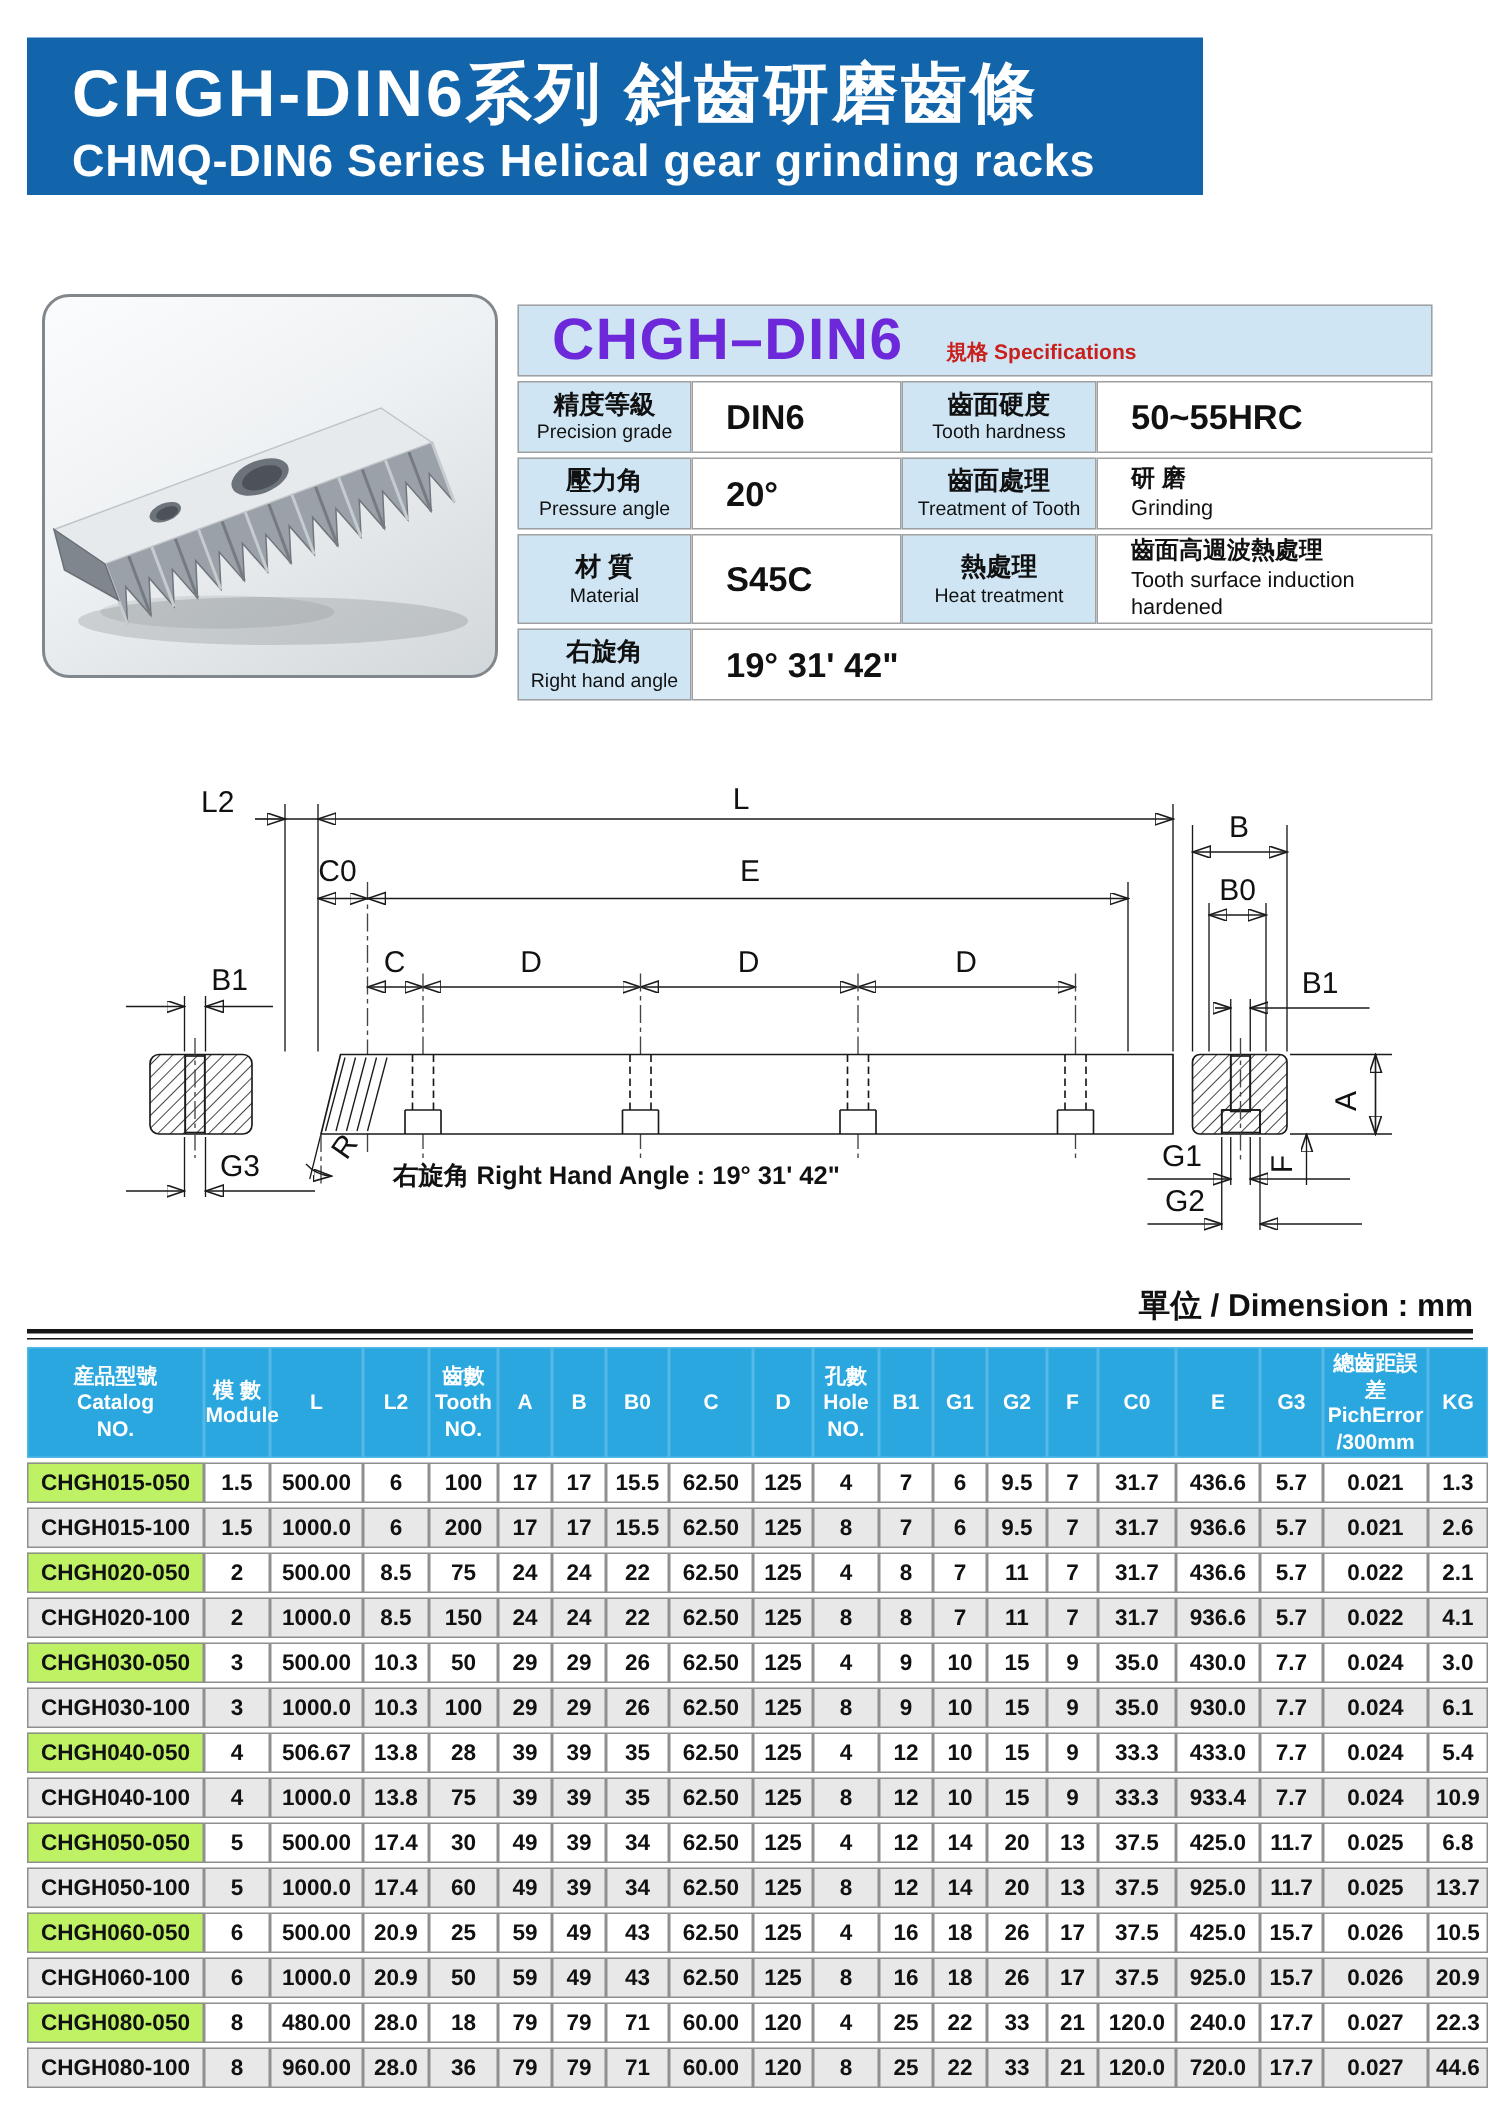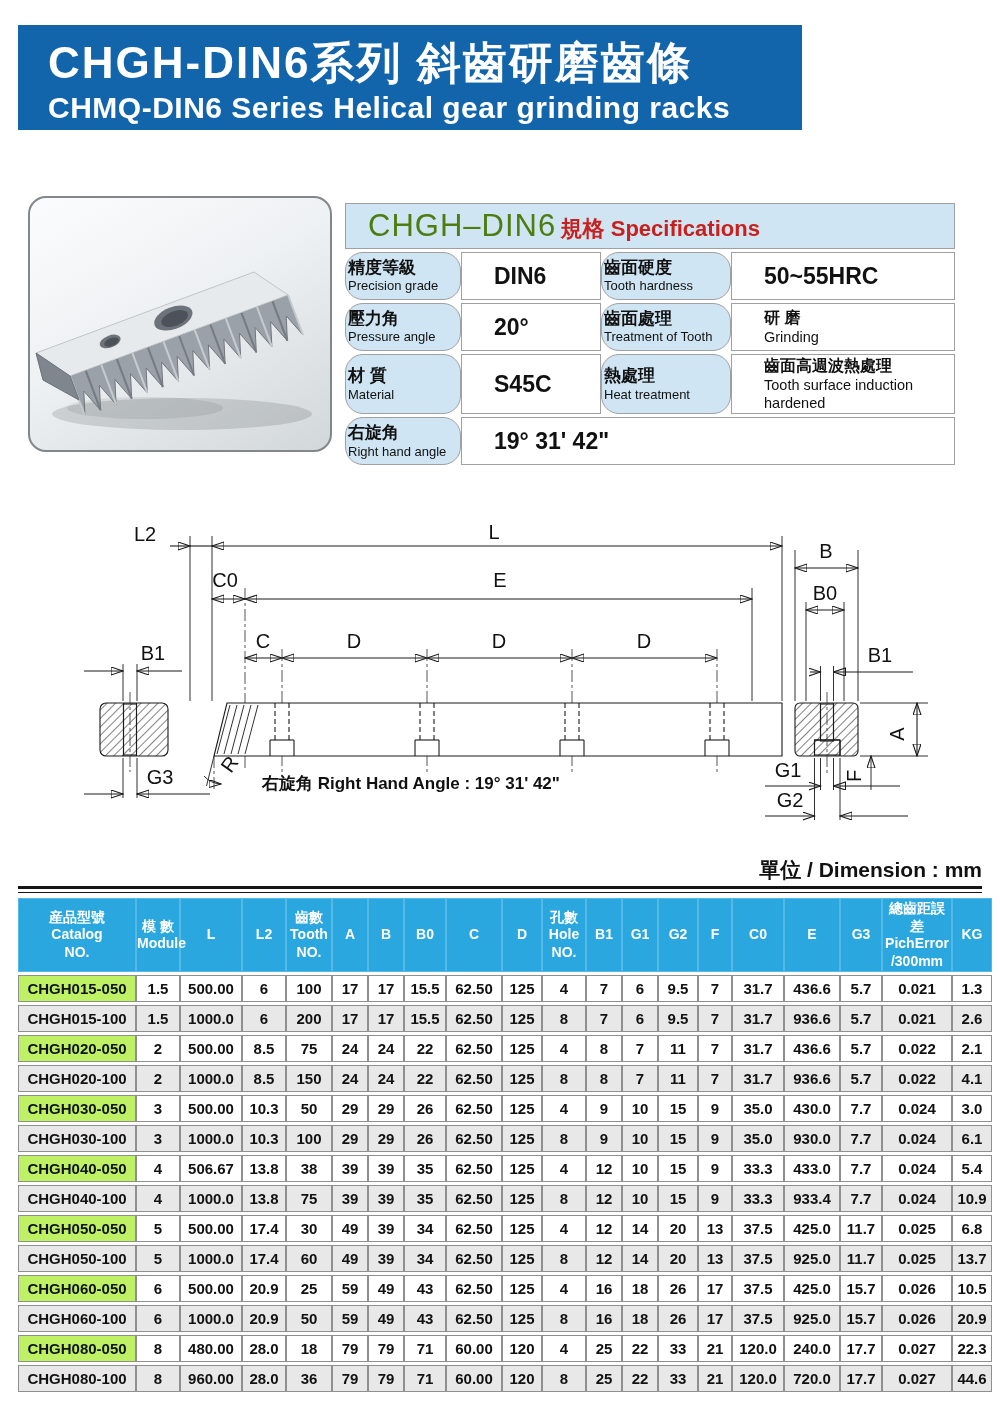--- a/index.html
+++ b/index.html
@@ -13,26 +13,26 @@
 
   
   .photo{position:absolute;left:28px;top:196px;width:304px;height:256px;border:2px solid #82878c;border-radius:18px;
          background:linear-gradient(150deg,#fbfcfd 0%,#eef1f3 45%,#d2d7da 100%);overflow:hidden;box-sizing:border-box;}
   .photo svg{display:block;}
 
   
   .spec{position:absolute;left:345px;top:200px;width:610px;border-collapse:separate;border-spacing:0 3px;background:#fff;}
   .spec td{border:1px solid #a0a0a0;vertical-align:middle;box-sizing:border-box;}
   .spec .title-cell{background:#cfe5f3;height:46px;padding-left:22px;}
-  .spec .tm{color:#4d7c0f;font-size:31px;font-weight:normal;letter-spacing:1px;}
-  .spec .tr2{color:#c9201d;font-size:22px;font-weight:bold;margin-left:0;}
-  .spec .spec-label{background:#cfe5f3;text-align:left;height:48px;padding:2px;border-radius:18px;}
+  .spec .tm{color:#6d28d9;font-size:39px;font-weight:bold;letter-spacing:1px;}
+  .spec .tr2{color:#c9201d;font-size:14px;font-weight:bold;margin-left:24px;}
+  .spec .spec-label{background:#cfe5f3;text-align:center;height:48px;padding:2px;}
   .spec .spec-label .zh{font-size:17px;font-weight:bold;line-height:1.2;}
   .spec .spec-label .en{font-size:13px;line-height:1.2;}
-  .spec .spec-value{background:#fff;padding-left:32px;height:48px;}
+  .spec .spec-value{background:#fff;padding-left:22px;height:48px;}
   .spec .spec-value .big{font-size:23px;font-weight:bold;}
   .spec .spec-value .zh{font-size:16px;font-weight:bold;line-height:1.25;}
   .spec .spec-value .en2{font-size:14.5px;line-height:1.25;}
 
   
   .diagram{position:absolute;left:20px;top:518px;}
   .dg line,.dg path,.dg polygon,.dg rect{stroke:#1a1a1a;fill:none;stroke-width:1.1;}
   .dg .cl{stroke:#444;stroke-width:0.9;stroke-dasharray:12 3 3 3;}
   .dg .hd{stroke-dasharray:5 3;}
   .dg .thin{stroke-width:0.9;}
@@ -521,21 +521,21 @@
         <td>930.0</td>
         <td>7.7</td>
         <td>0.024</td>
         <td>6.1</td>
       </tr>
       <tr>
         <td class="cat">CHGH040-050</td>
         <td>4</td>
         <td>506.67</td>
         <td>13.8</td>
-        <td>38</td>
+        <td>28</td>
         <td>39</td>
         <td>39</td>
         <td>35</td>
         <td>62.50</td>
         <td>125</td>
         <td>4</td>
         <td>12</td>
         <td>10</td>
         <td>15</td>
         <td>9</td>

